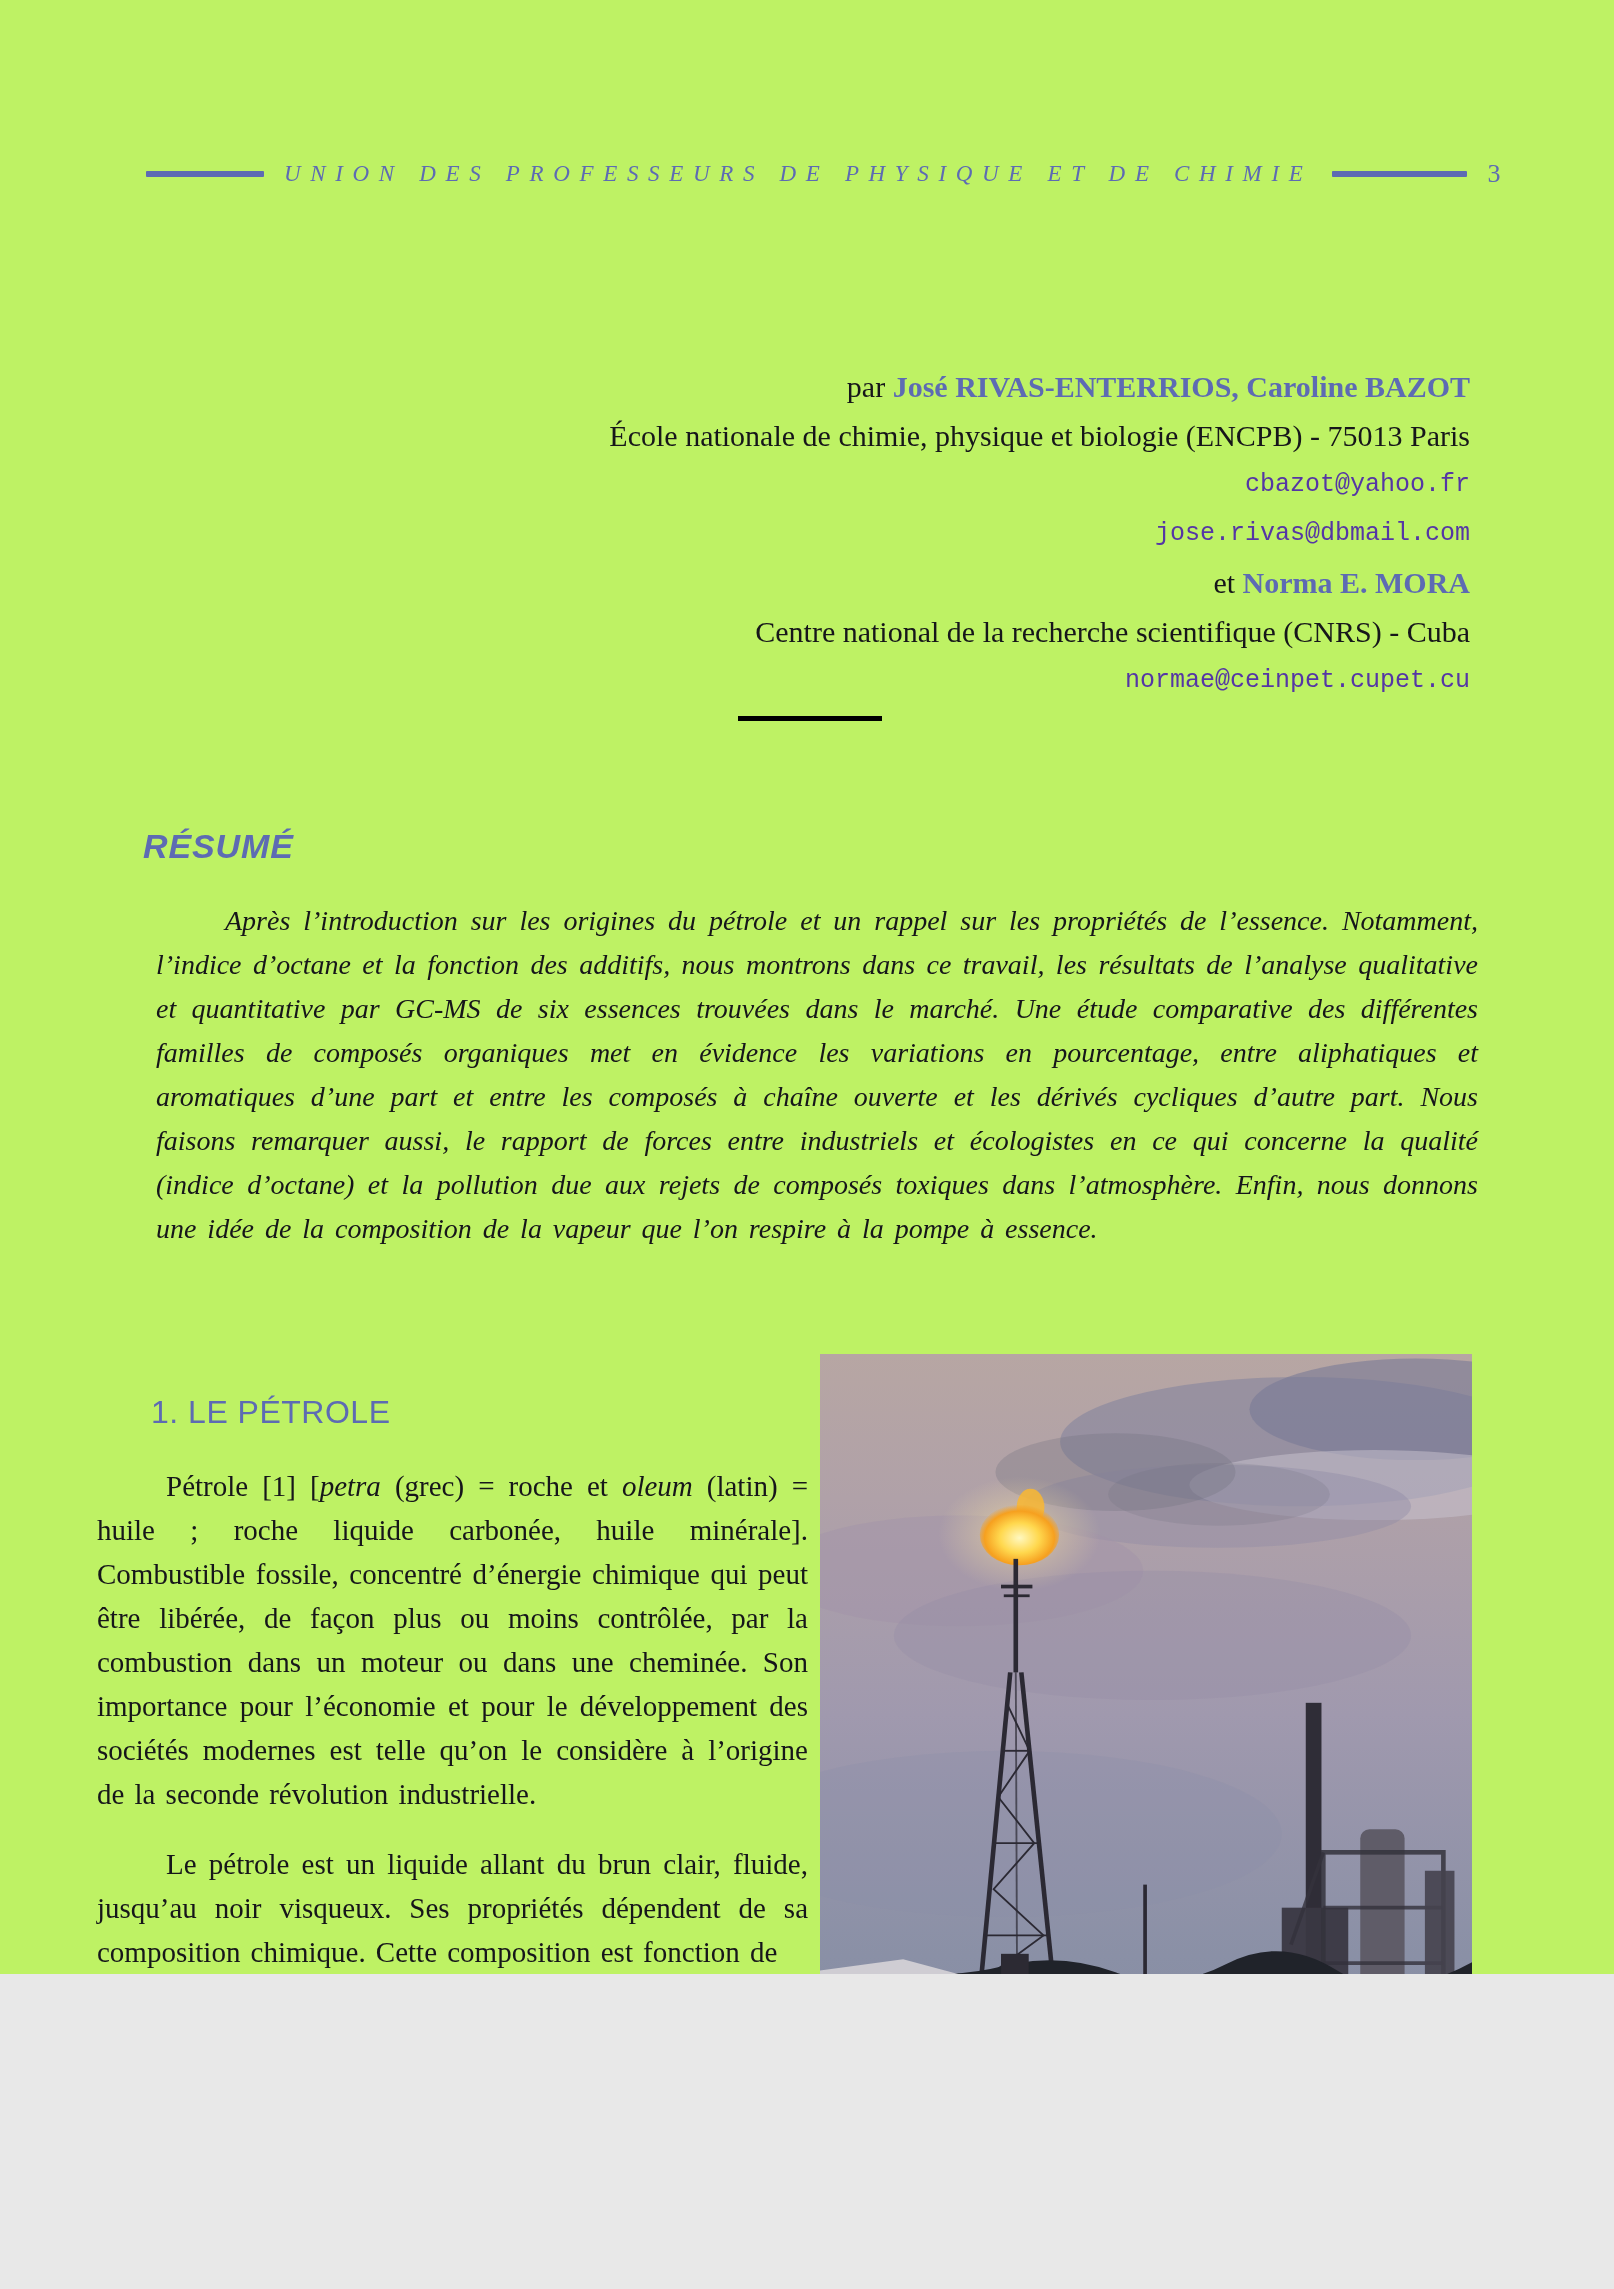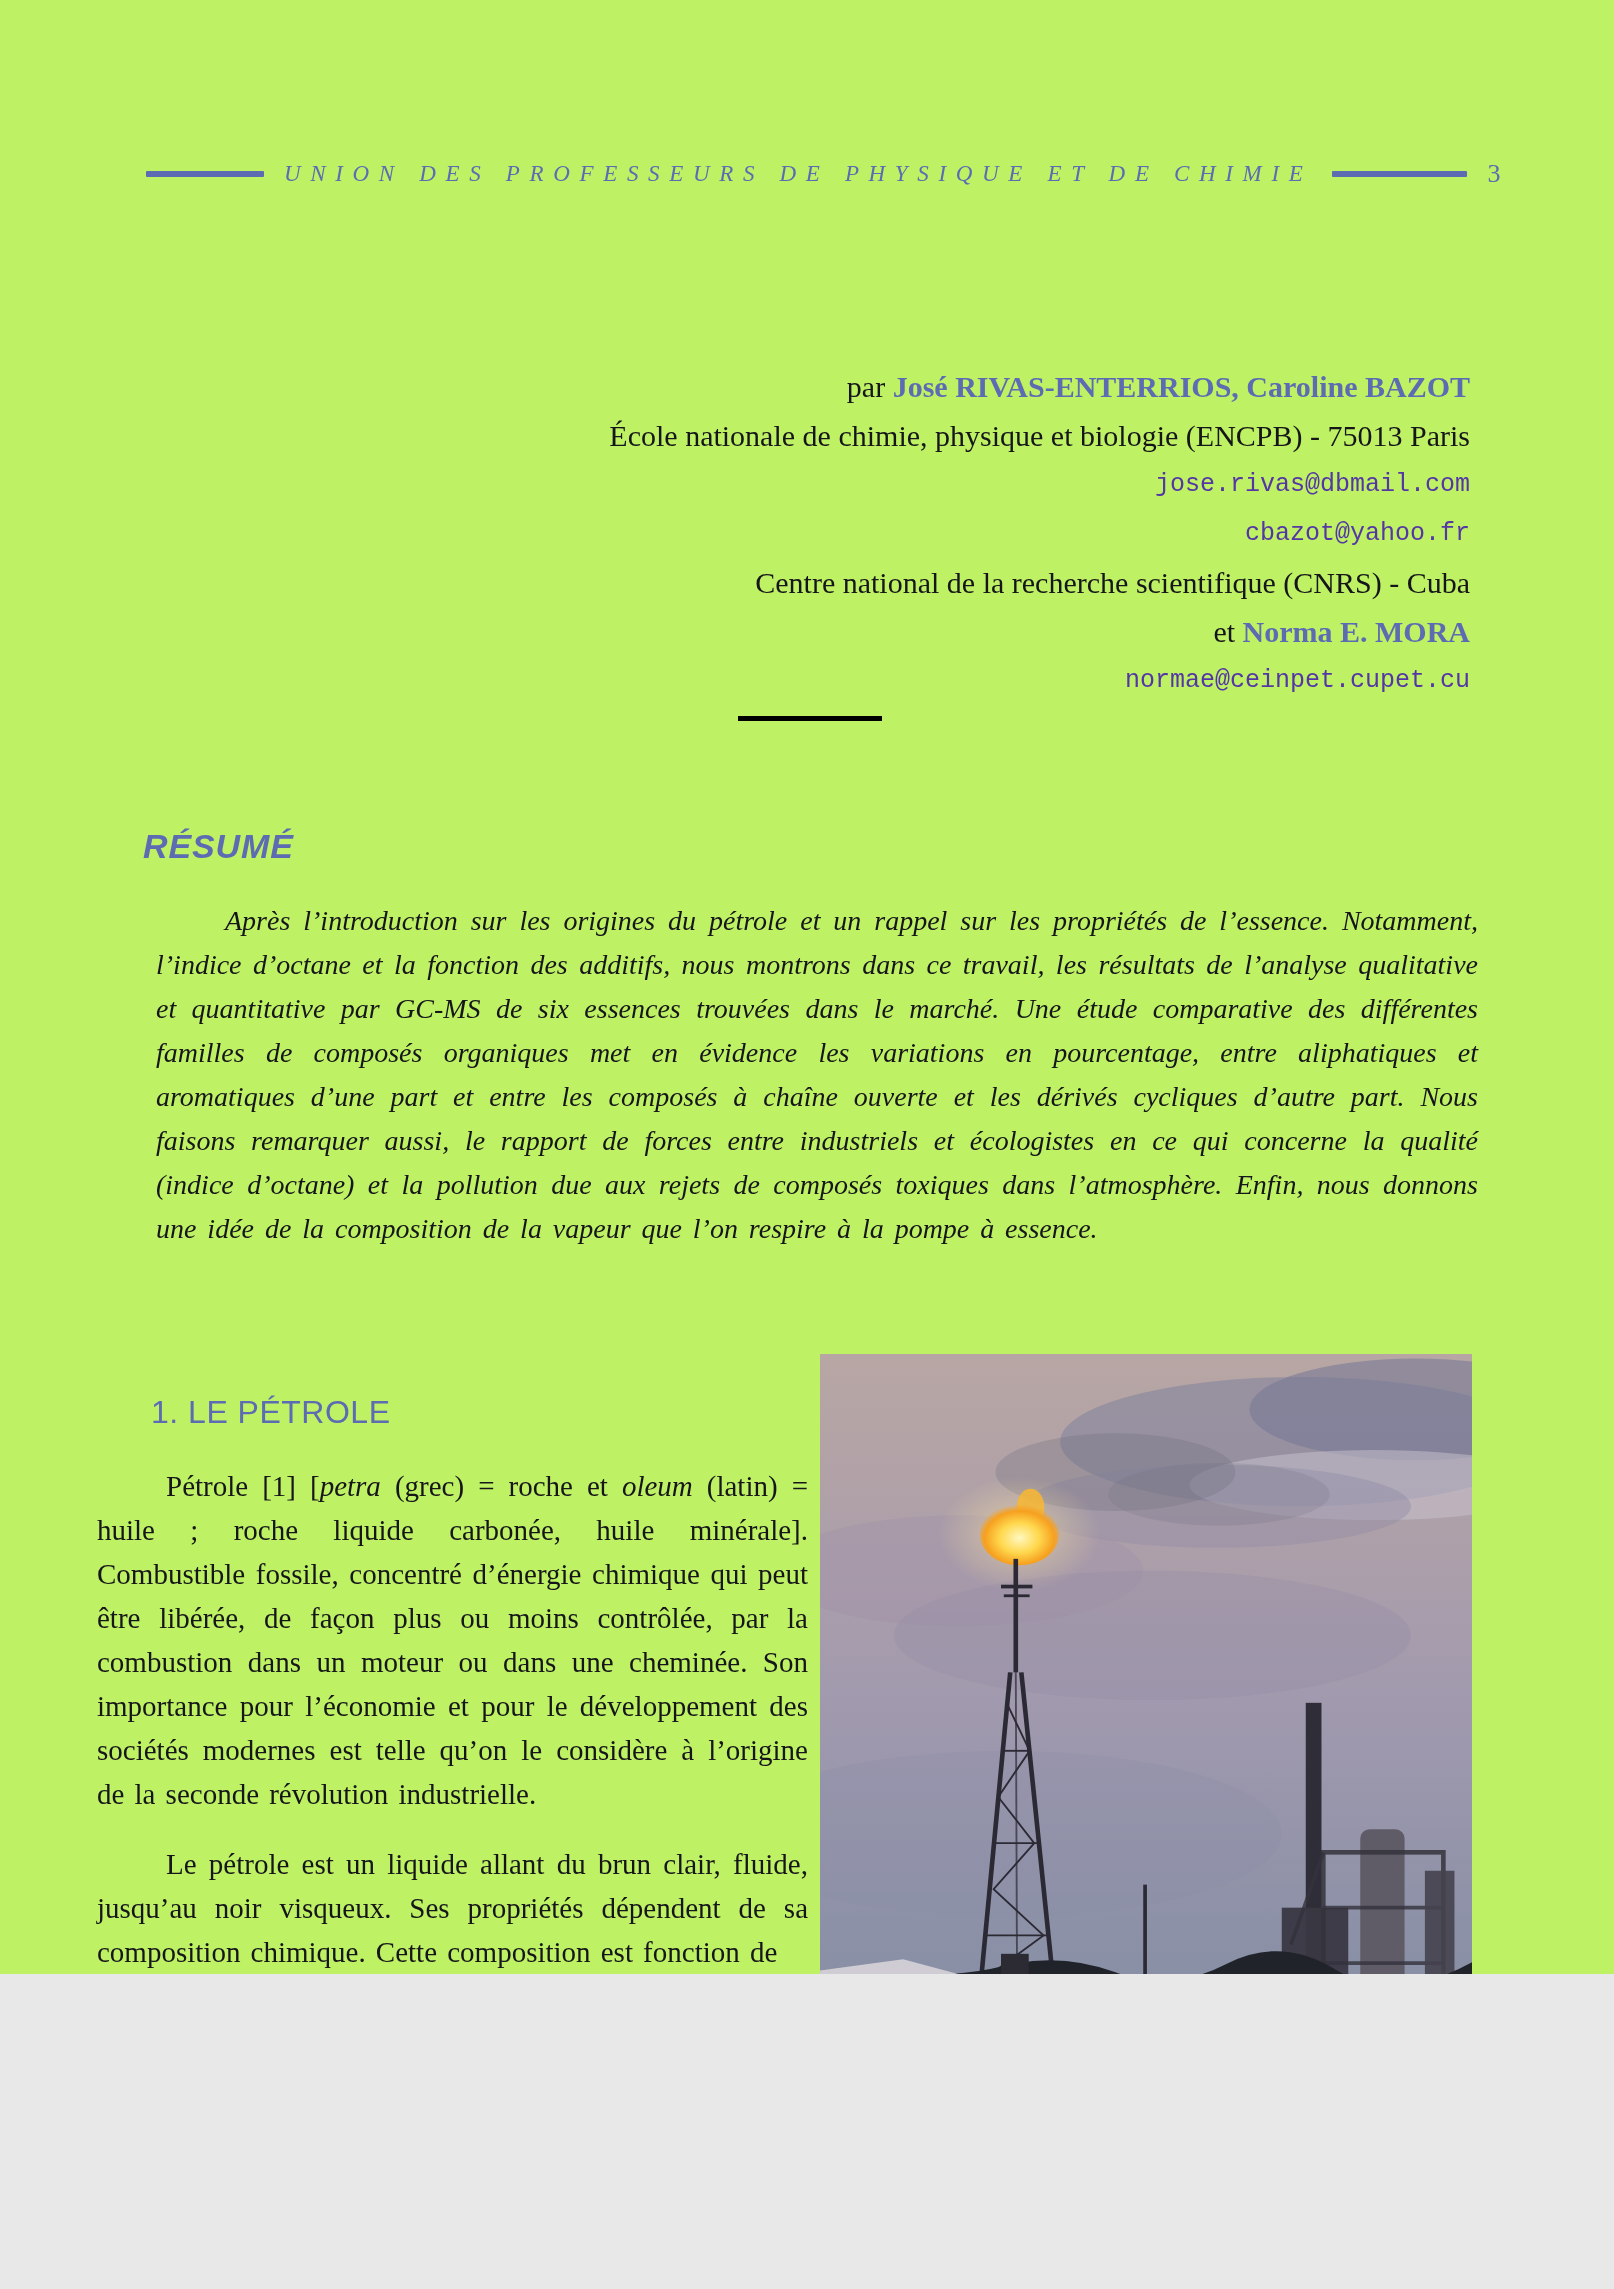--- a/index.html
+++ b/index.html
@@ -112,24 +112,24 @@
     <span class="rule rule-l"></span>
     <span class="headtxt">UNION DES PROFESSEURS DE PHYSIQUE ET DE CHIMIE</span>
     <span class="rule rule-r"></span>
     <span class="pagenum">3</span>
   </header>
 
 
   <div class="byline">
     <div><span>par </span><span class="name">José RIVAS-ENTERRIOS, </span><span class="name">Caroline BAZOT</span></div>
     <div>École nationale de chimie, physique et biologie (ENCPB) - 75013 Paris</div>
+    <div class="email">cbazot@yahoo.fr</div>
     <div class="email">jose.rivas@dbmail.com</div>
-    <div class="email">cbazot@yahoo.fr</div>
+    <div><span>et </span><span class="name">Norma E. MORA</span></div>
     <div>Centre national de la recherche scientifique (CNRS) - Cuba</div>
-    <div><span>et </span><span class="name">Norma E. MORA</span></div>
     <div class="email">normae@ceinpet.cupet.cu</div>
   </div>
 
   <div class="divider"></div>
 
   <h2 class="resume-h">RÉSUMÉ</h2>
   <p class="resume-text">Après l’introduction sur les origines du pétrole et un rappel sur les propriétés de l’essence. Notamment, l’indice d’octane et la fonction des additifs, nous montrons dans ce travail, les résultats de l’analyse qualitative et quantitative par GC-MS de six essences trouvées dans le marché. Une étude comparative des différentes familles de composés organiques met en évidence les variations en pourcentage, entre aliphatiques et aromatiques d’une part et entre les composés à chaîne ouverte et les dérivés cycliques d’autre part. Nous faisons remarquer aussi, le rapport de forces entre industriels et écologistes en ce qui concerne la qualité (indice d’octane) et la pollution due aux rejets de composés toxiques dans l’atmosphère. Enfin, nous donnons une idée de la composition de la vapeur que l’on respire à la pompe à essence.</p>
 
   <h3 class="sec1-h">1.  LE PÉTROLE</h3>
 

